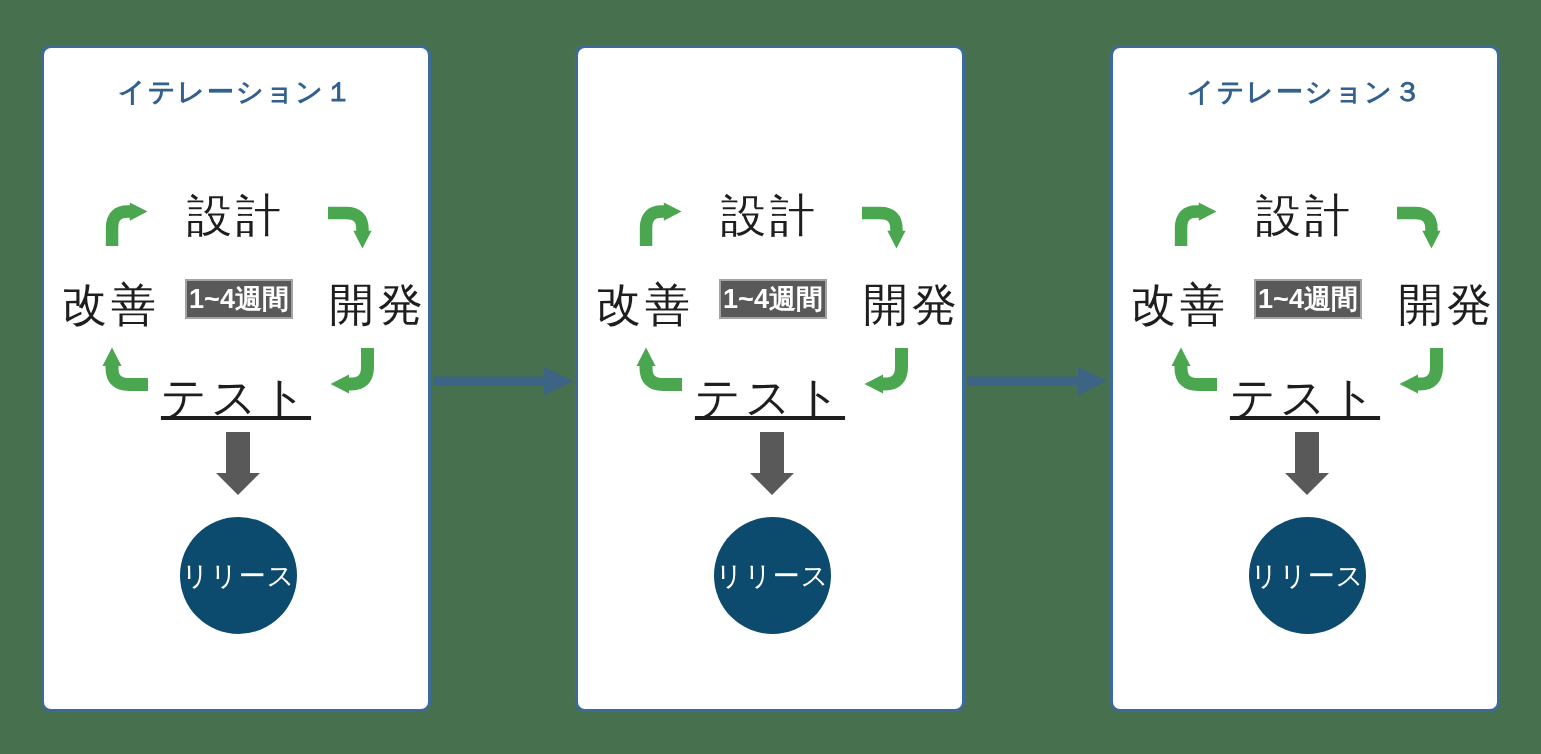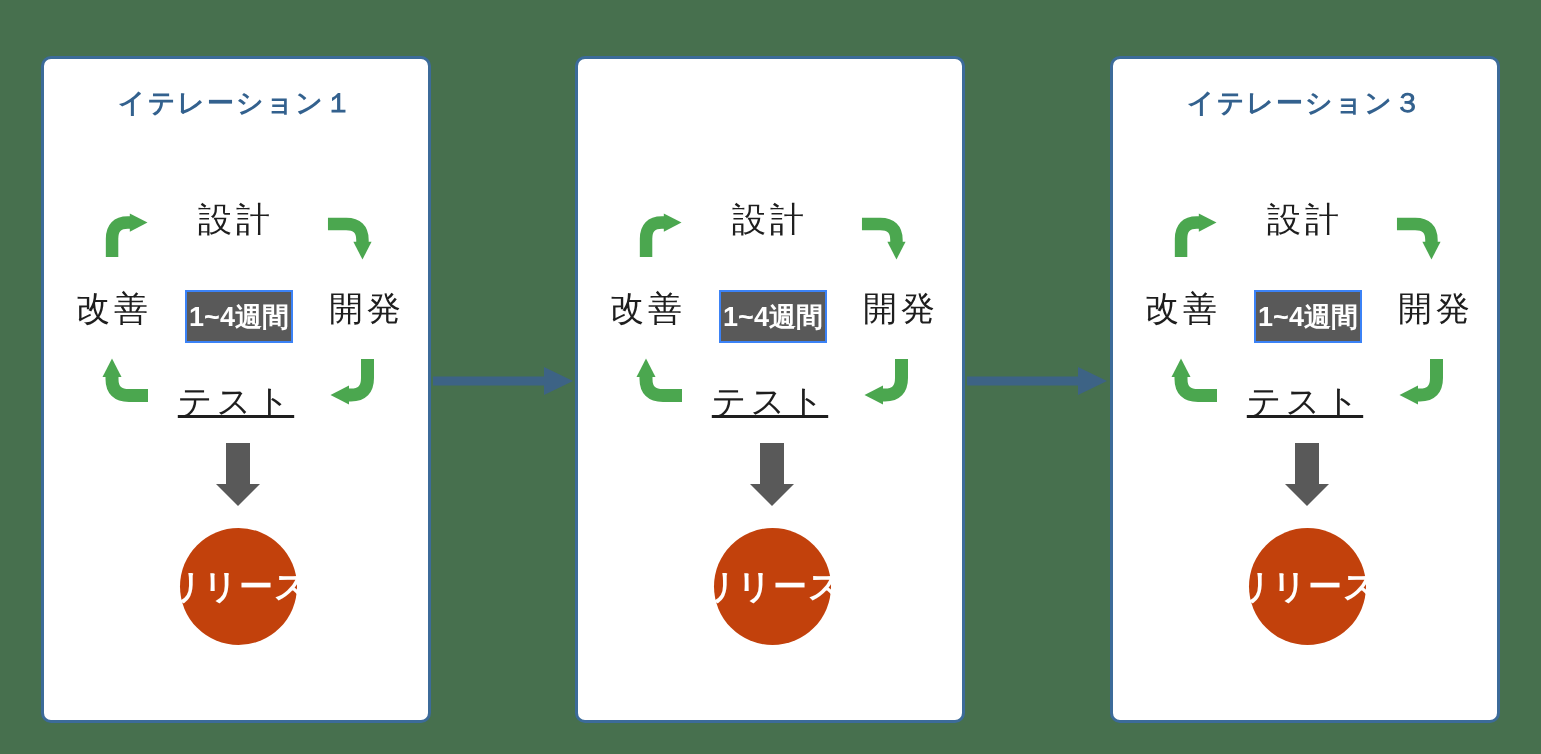--- a/index.html
+++ b/index.html
@@ -14,21 +14,20 @@
 
   
   .panel {
     position: absolute;
     top: 45px;
     width: 390px; height: 667px;
     background: #ffffff;
     border: 3px solid #3c6b99;
     border-radius: 10px;
     box-sizing: border-box;
-    margin-top: 11px;
   }
   .p1 { left: 41px; }
   .p2 { left: 575px; }
   .p3 { left: 1110px; }
 
   .panel-title {
     position: absolute;
     top: 26px; left: 0;
     width: 100%;
     margin: 0;
@@ -36,38 +35,38 @@
     font-size: 27px;
     font-weight: bold;
     letter-spacing: 2px;
     color: #33618e;
   }
 
   
   .step {
     position: absolute;
     color: #1e1e1e;
-    font-size: 34px;
+    font-size: 45px;
     font-weight: 500;
     letter-spacing: 4px;
     white-space: nowrap;
   }
   .step-top    { top: 138px; left: 0; width: 100%; text-align: center; }
   .step-left   { top: 227px; left: 18px;  width: 90px;  text-align: right; }
   .step-right  { top: 227px; left: 285px; width: 90px;  text-align: left; }
   .step-bottom { top: 320px; left: 0; width: 100%; text-align: center; text-decoration: underline; }
 
   
   .duration {
     position: absolute;
     top: 231px; left: 141px;
-    width: 108px; height: 53px;
+    width: 108px; height: 40px;
     box-sizing: border-box;
     background: #595959;
-    border: 2px solid #3b82f6;
+    border: 2px solid #a3a3a3;
     color: #ffffff;
     font-size: 27px;
     font-weight: bold;
     display: flex; align-items: center; justify-content: center;
     white-space: nowrap;
   }
 
   
   .icon { position: absolute; line-height: 0; }
   .icon svg { display: block; }
@@ -81,24 +80,24 @@
   .arrow-bl svg { transform: rotate(270deg); }
 
   .down-arrow { top: 384px; left: 172px; color: #595959; }
 
   
   .release {
     position: absolute;
     top: 469px; left: 136px;
     width: 117px; height: 117px;
     border-radius: 50%;
-    background: #c2410c;
+    background: #0c4a6e;
     color: #ffffff;
-    font-size: 34px;
-    font-weight: bold;
+    font-size: 27px;
+    font-weight: normal;
     letter-spacing: 1px;
     display: flex; align-items: center; justify-content: center;
     white-space: nowrap;
   }
 
   
   .connector { position: absolute; top: 366px; color: #3d6385; line-height: 0; }
   .c1 { left: 433px; }
   .c2 { left: 967px; }
 </style>

